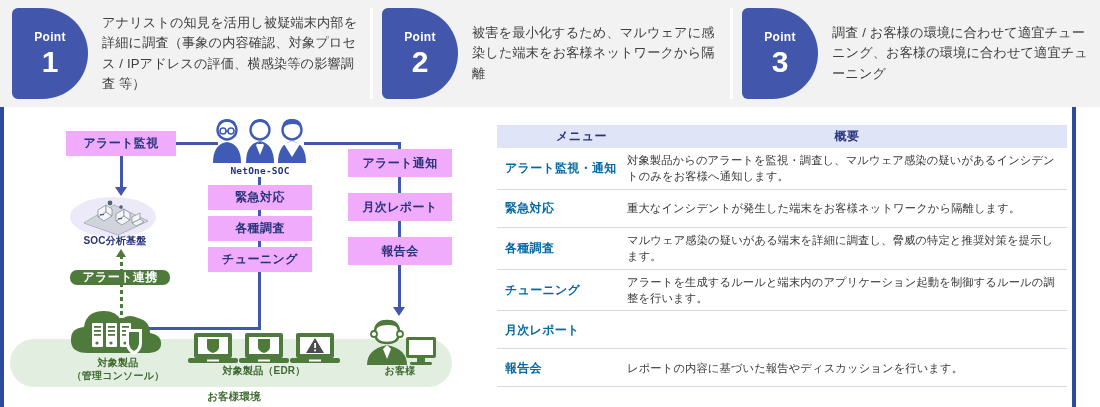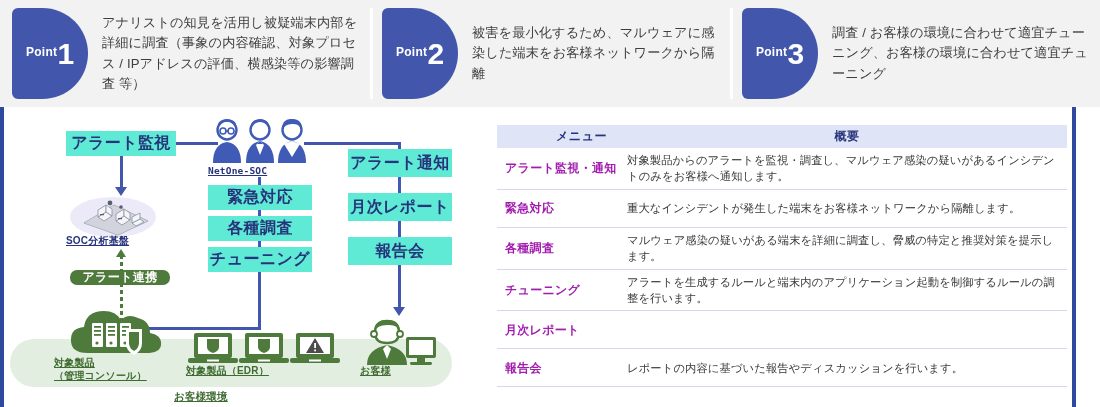--- a/index.html
+++ b/index.html
@@ -31,21 +31,21 @@
   .point-card + .point-card::before {
     content: ""; position: absolute; left: 0; top: 8px;
     width: 3px; height: 91px; background: #ffffff;
   }
   .point-badge {
     flex: none;
     width: 76px; height: 91px;
     margin-left: 12px;
     background: #4257ab;
     border-radius: 6px 46px 46px 6px;
-    display: flex; flex-direction: row;
+    display: flex; flex-direction: column;
     align-items: center; justify-content: center;
     color: #ffffff;
   }
   .point-badge .pb-word {
     font-size: 12px; font-weight: bold; letter-spacing: .3px;
     line-height: 1; margin-bottom: 4px;
   }
   .point-badge .pb-num {
     font-size: 30px; font-weight: bold; line-height: 1;
   }
@@ -70,42 +70,41 @@
   .edge-right {
     position: absolute; left: 1072px; top: 0; width: 4px; height: 300px;
     background: #2e4a9e;
   }
 
   
   .diagram { position: absolute; left: 4px; top: 0; width: 476px; height: 300px; }
   .dg { position: absolute; }
 
   .blue-box {
-    background: #5eead4;
+    background: #f0abfc;
     color: #27337a;
-    font-size: 16px; font-weight: bold;
+    font-size: 12px; font-weight: bold;
     display: flex; align-items: center; justify-content: center;
     letter-spacing: .4px;
     text-align: center;
   }
   .green-box {
     background: #4e7a3c;
     color: #ffffff;
     font-size: 12px; font-weight: bold;
     border-radius: 7px;
     display: flex; align-items: center; justify-content: center;
     letter-spacing: .4px;
   }
   .cap {
     position: absolute;
     font-size: 10px; font-weight: bold;
-    text-align: left;
+    text-align: center;
     line-height: 1.25;
     letter-spacing: .2px;
-    text-decoration: underline;
   }
   .cap.blue { color: #27337a; }
   .cap.green { color: #3f6b31; }
   .cap.mono { font-family: "DejaVu Sans Mono", monospace; font-size: 9.5px; }
 
   .line-v { position: absolute; background: #4257ab; width: 3px; }
   .line-h { position: absolute; background: #4257ab; height: 3px; }
   .arrow-down {
     position: absolute; width: 0; height: 0;
     border-left: 6px solid transparent;
@@ -169,21 +168,21 @@
     display: flex;
     align-items: center;
     border-bottom: 1px solid #d5d9ea;
     min-height: 38px;
     padding: 4px 0;
   }
   .mt-row:last-child { border-bottom: 1px solid #d5d9ea; }
   .mt-row .td-menu {
     width: 130px;
     padding-left: 8px;
-    font-size: 12px; font-weight: bold; color: #a21caf;
+    font-size: 12px; font-weight: bold; color: #0369a1;
     line-height: 1.35;
     letter-spacing: .3px;
   }
   .mt-row .td-desc {
     flex: 1;
     font-size: 11.3px; color: #3a3a3a;
     line-height: 1.45;
     padding-right: 6px;
     letter-spacing: .1px;
   }

